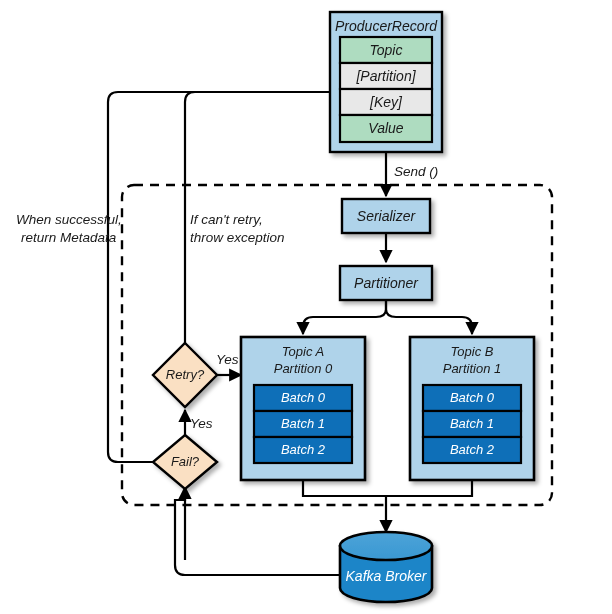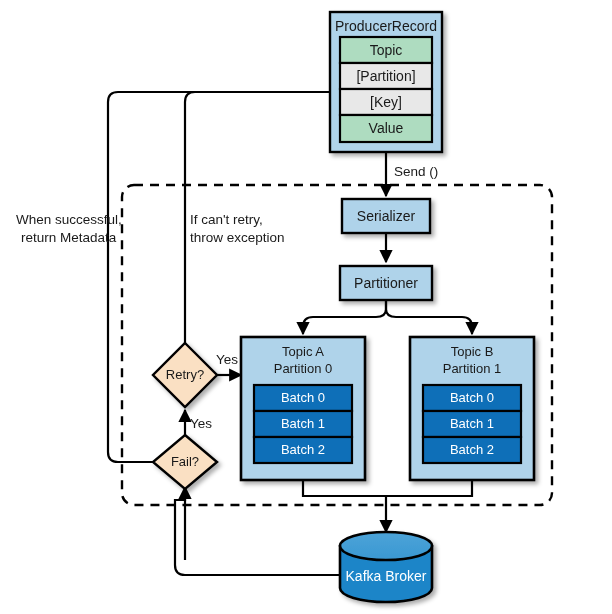--- a/index.html
+++ b/index.html
@@ -10,20 +10,21 @@
   body {
     width: 612px;
     height: 614px;
     font-family: "Liberation Sans", sans-serif;
     overflow: hidden;
   }
   #diagram-root {
     position: relative;
     width: 548px;
     height: 614px;
+    font-style: italic;
   }
   svg#kafka-producer-diagram {
     display: block;
     width: 612px;
     height: 614px;
   }
   .node-text {
     font-family: "Liberation Sans", sans-serif;
     text-anchor: middle;
     dominant-baseline: middle;

